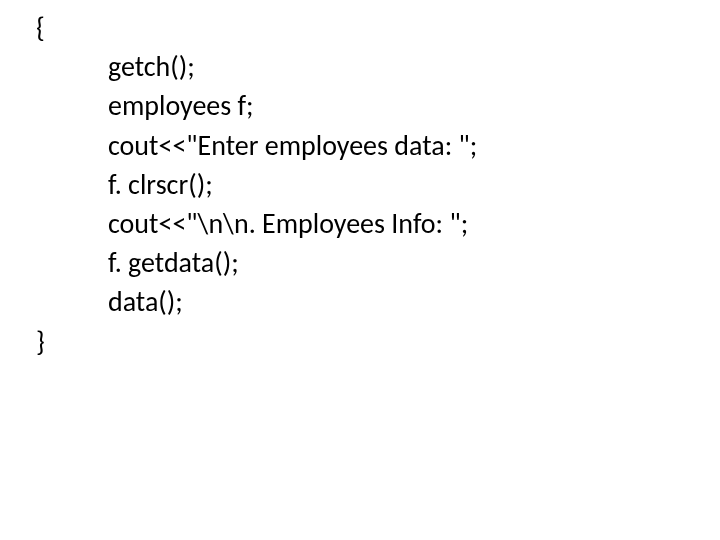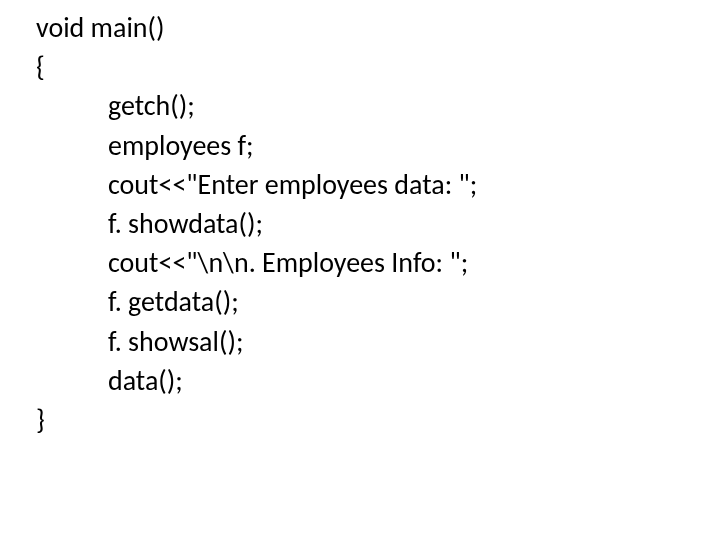--- a/index.html
+++ b/index.html
@@ -22,24 +22,22 @@
     white-space: pre;
   }
   .indent {
     padding-left: 72px;
   }
 </style>
 </head>
 <body>
 
 <div class="slide">
-  <div class="code-line">void main()</div>
   <div class="code-line">{</div>
   <div class="code-line indent">getch();</div>
   <div class="code-line indent">employees f;</div>
   <div class="code-line indent">cout&lt;&lt;"Enter employees data: ";</div>
-  <div class="code-line indent">f. showdata();</div>
+  <div class="code-line indent">f. clrscr();</div>
   <div class="code-line indent">cout&lt;&lt;"\n\n. Employees Info: ";</div>
   <div class="code-line indent">f. getdata();</div>
-  <div class="code-line indent">f. showsal();</div>
   <div class="code-line indent">data();</div>
   <div class="code-line">}</div>
 </div>
 
 </body></html>

